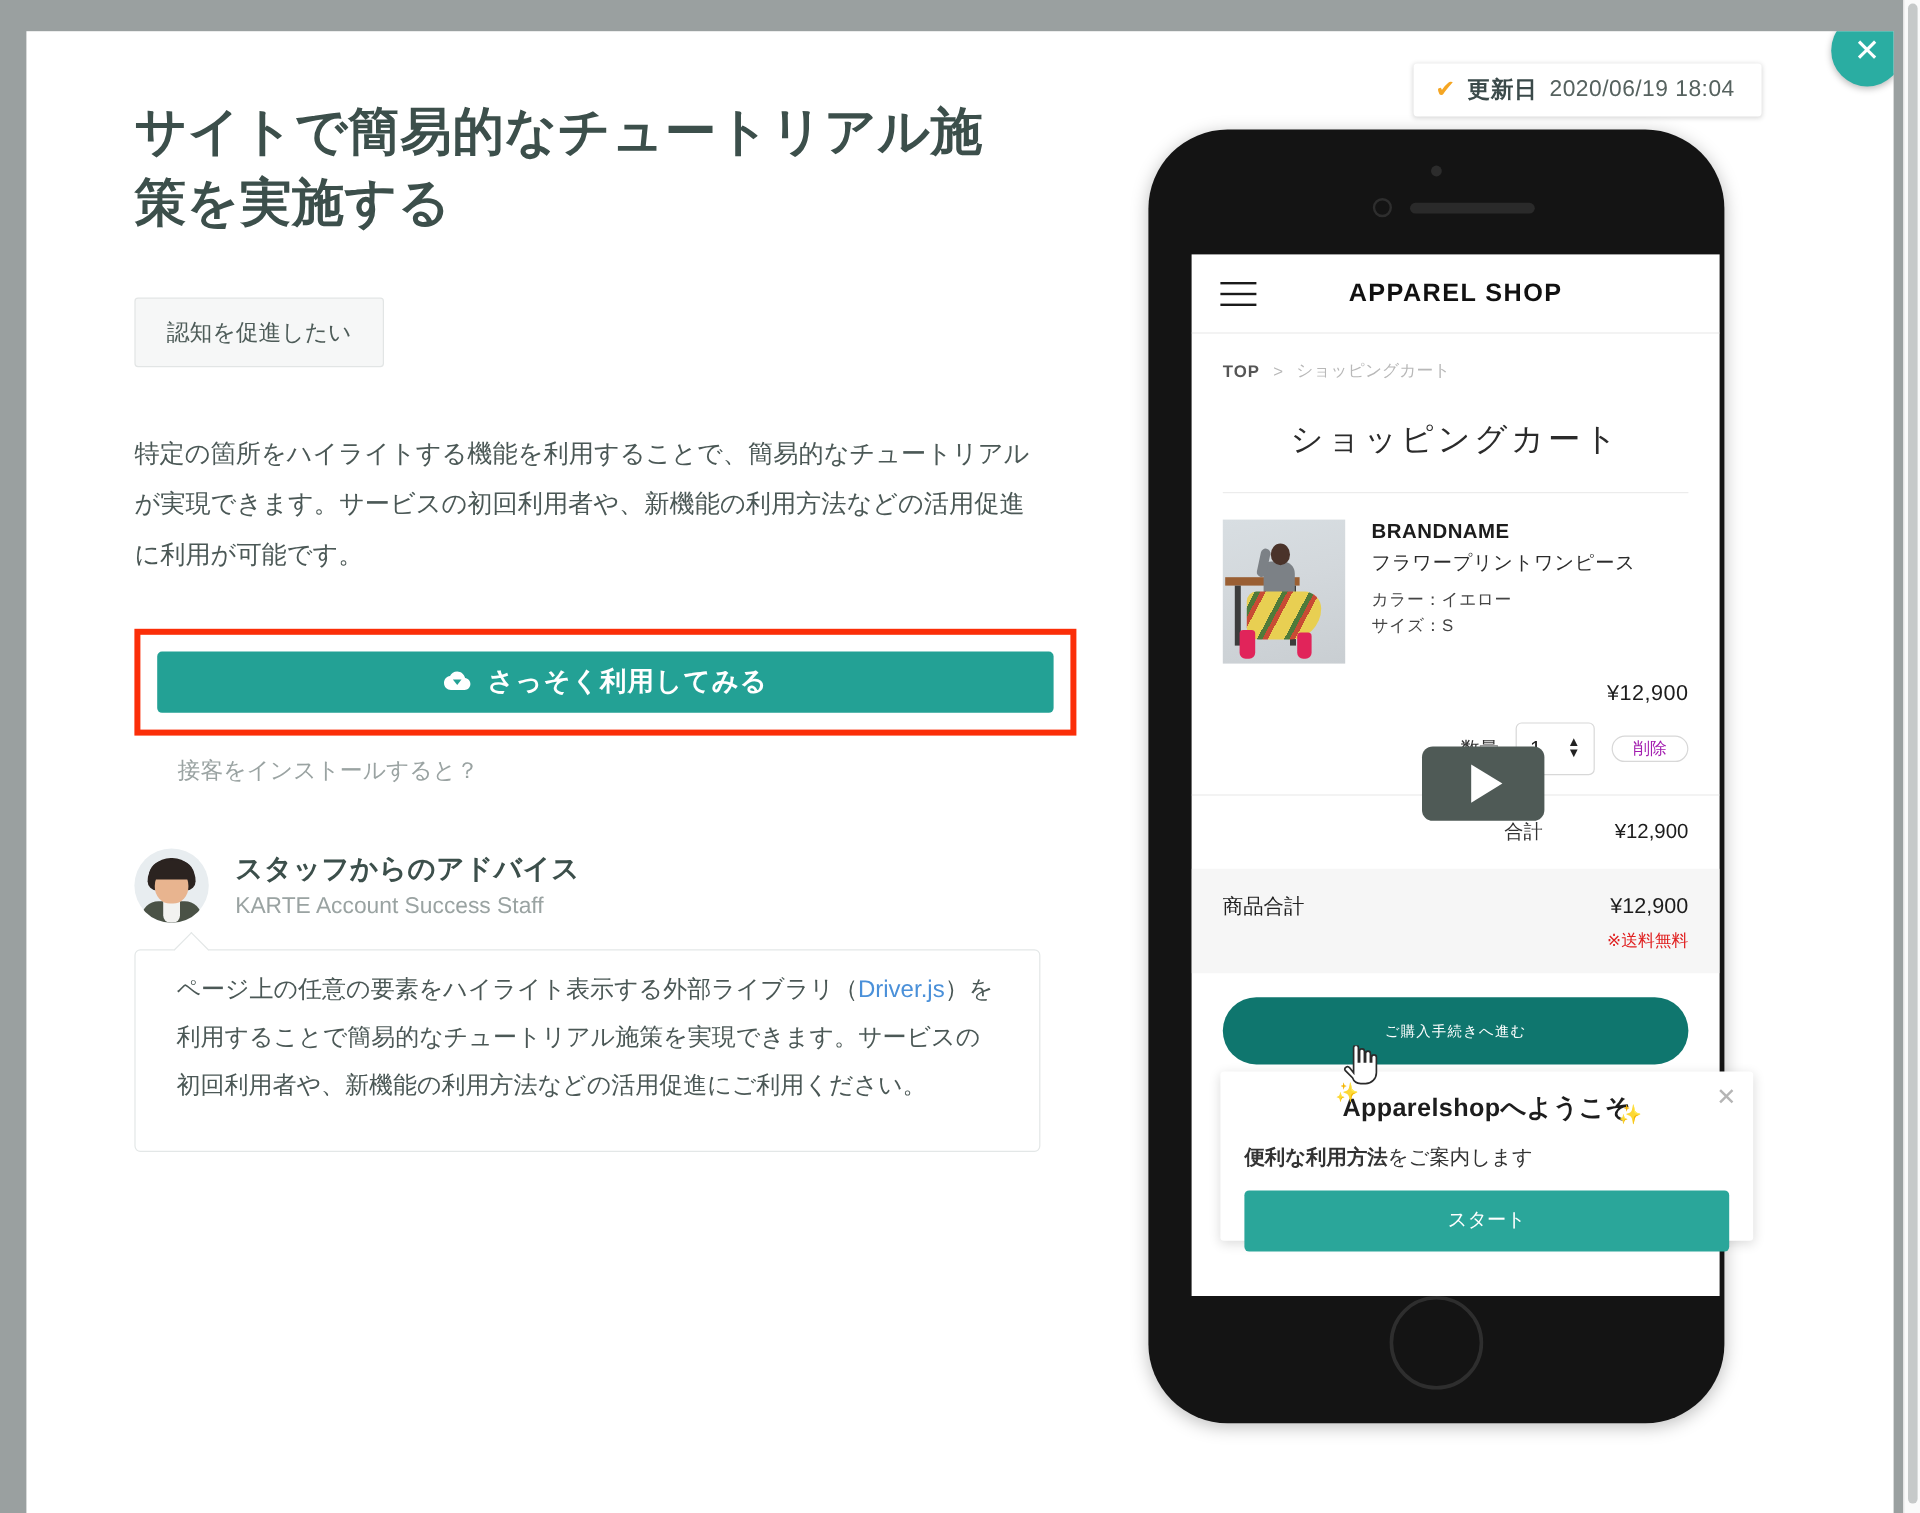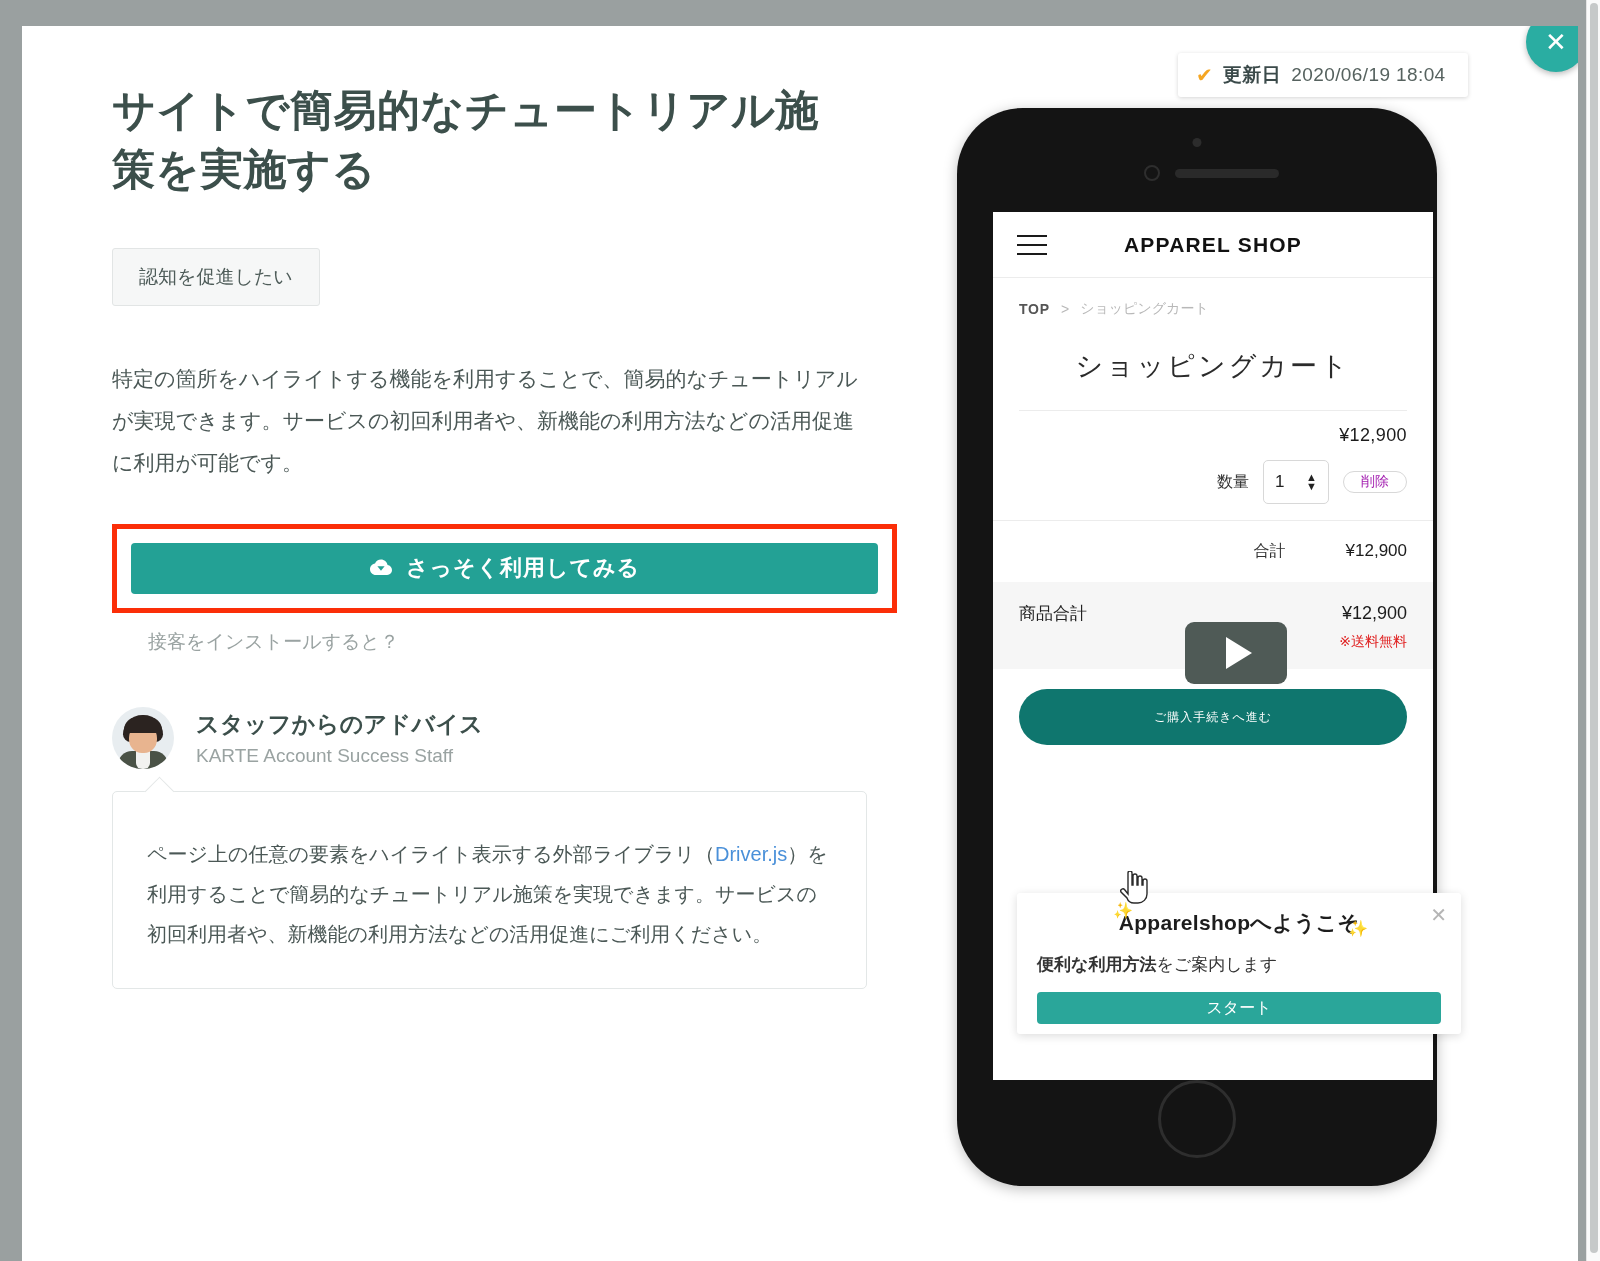--- a/index.html
+++ b/index.html
@@ -163,21 +163,21 @@
     font-size: 23px; font-weight: 700; color: #3c4f4b; letter-spacing: 0.4px;
   }
   .advice-role {
     font-size: 19px; color: #9aa3a2; margin-top: 5px;
   }
   .bubble {
     position: relative;
     margin-top: 22px;
     border: 1px solid #e3e7e7;
     border-radius: 5px;
-    padding: 42px 34px 34px 34px;
+    padding: 13px 34px 34px 34px;
     background: #fff;
   }
   .bubble:before {
     content: ""; position: absolute;
     left: 36px; top: -11px;
     width: 20px; height: 20px;
     background: #fff;
     border-left: 1px solid #e3e7e7;
     border-top: 1px solid #e3e7e7;
     transform: rotate(45deg);
@@ -369,21 +369,21 @@
   }
   .spark-l { position: absolute; left: 76px; top: -8px; font-size: 16px; }
   .spark-r { position: absolute; right: 72px; top: 10px; font-size: 16px; }
   .welcome-close {
     position: absolute; right: 14px; top: 12px;
     font-size: 20px; color: #b5b5b5; cursor: pointer; line-height: 1;
   }
   .welcome-sub { font-size: 17px; color: #333; margin-top: 16px; }
   .welcome-sub b { font-weight: 700; }
   .welcome-btn {
-    margin-top: 16px; height: 32px; background: #2aa69a; border-radius: 4px;
+    margin-top: 16px; height: 51px; background: #2aa69a; border-radius: 4px;
     color: #fff; font-size: 16px;
     display: flex; align-items: center; justify-content: center; cursor: pointer;
   }
   
   .cursor-hand {
     position: absolute; left: 1097px; top: 845px; z-index: 55;
     pointer-events: none;
   }
 
   
@@ -467,20 +467,39 @@
       </div>
 
       <div class="crumbs">
         <span class="top">TOP</span>
         <span>&gt;</span>
         <span>ショッピングカート</span>
       </div>
 
       <div class="cart-title">ショッピングカート</div>
 
+      <div class="cart-item">
+        <div class="item-photo">
+          <div class="desk"></div>
+            <div class="deskleg"></div>
+            <div class="deskleg2"></div>
+          <div class="person-top"></div>
+            <div class="arm"></div>
+          <div class="person-head"></div>
+          <div class="skirt"></div>
+            <div class="boot"></div>
+            <div class="boot2"></div>
+        </div>
+        <div class="item-info">
+          <div class="brand">BRANDNAME</div>
+          <div class="pname">フラワープリントワンピース</div>
+          <div class="pattr">カラー：イエロー</div>
+          <div class="pattr2">サイズ：S</div>
+        </div>
+      </div>
 
       <div class="price-line">¥12,900</div>
 
       <div class="qty-row">
         <span class="qty-label">数量</span>
         <div class="qty-select">
           <span>1</span>
           <span class="spin">▲<br>▼</span>
         </div>
         <div class="del-btn">削除</div>

